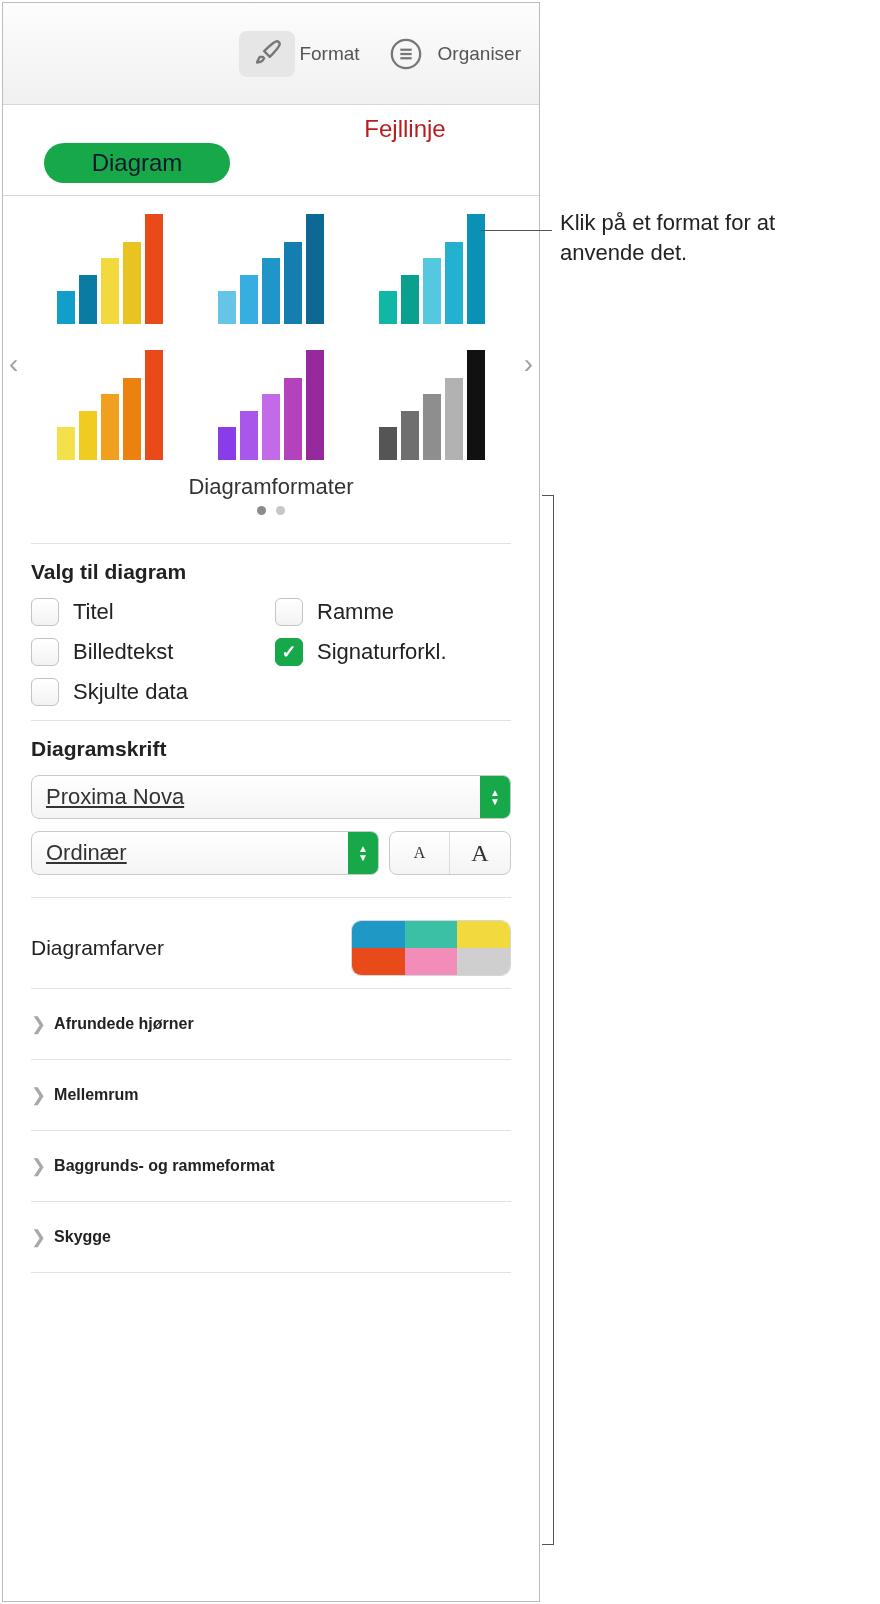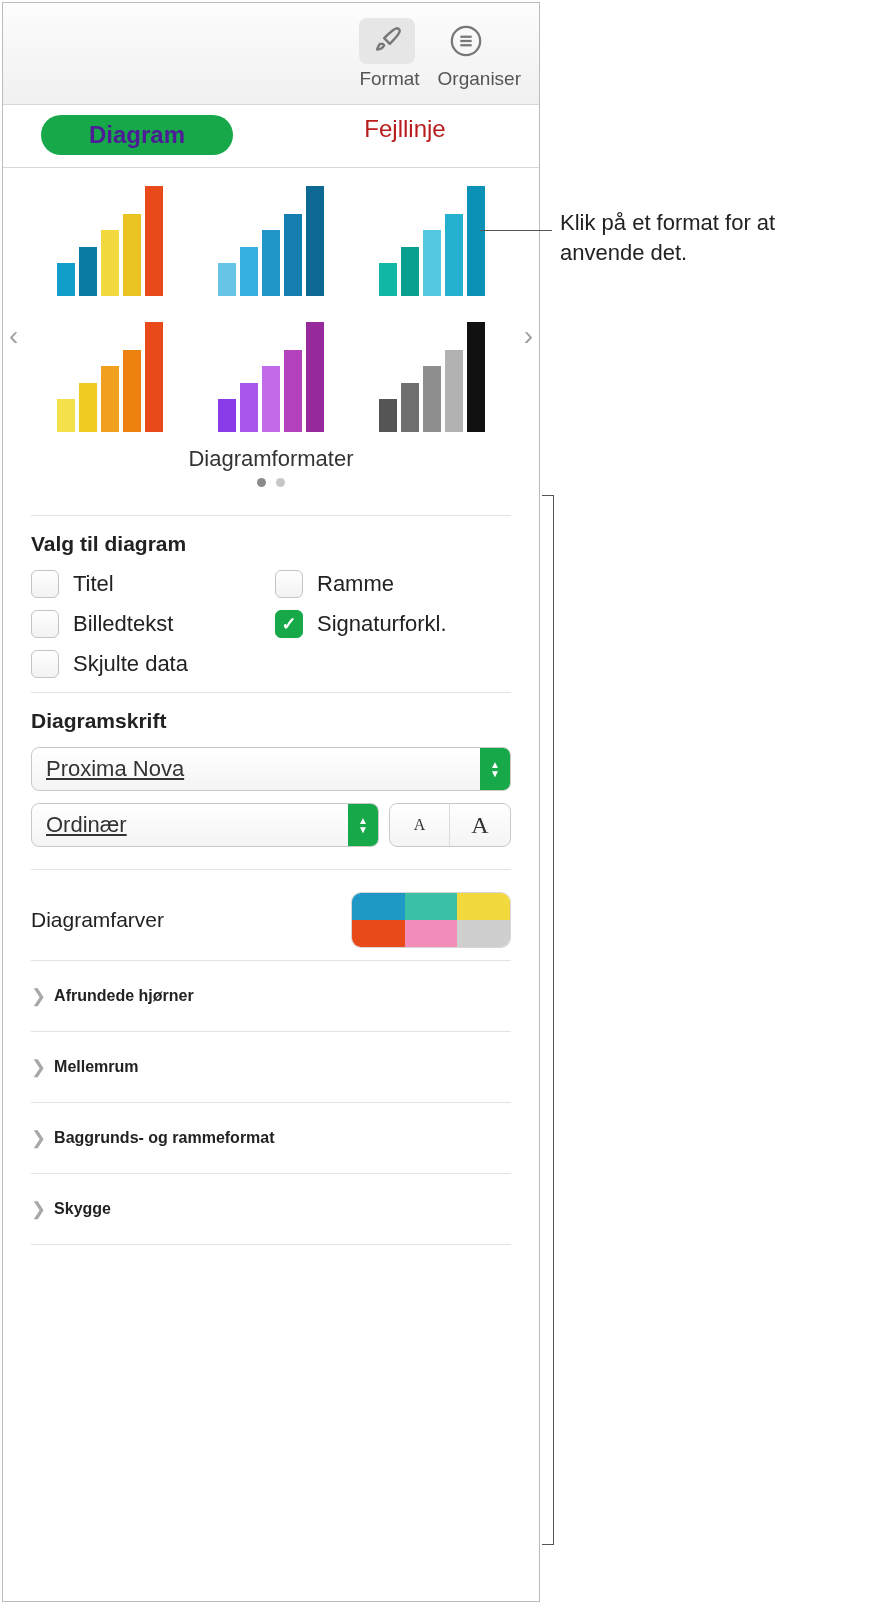--- a/index.html
+++ b/index.html
@@ -27,21 +27,21 @@
   height: 102px;
   background: linear-gradient(#fdfdfd,#f0f0f0);
   border-bottom: 1px solid #d7d7d7;
   display: flex;
   justify-content: flex-end;
   align-items: center;
   gap: 18px;
   padding-right: 18px;
 }
 .toolbar .tbtn {
-  display: flex; flex-direction: column; align-items: flex-start;
+  display: flex; flex-direction: row; align-items: center;
   gap: 4px; cursor: pointer;
   font-size: 19px; color: #555;
 }
 .tbtn.active .iconbox {
   background: #e6e6e6;
   border-radius: 8px;
 }
 .iconbox {
   width: 56px; height: 46px;
   display: flex; align-items: center; justify-content: center;
@@ -57,24 +57,25 @@
   font-size: 24px;
   color: #b91c1c;
   cursor: pointer;
 }
 .tab.active {
   color: #fff;
 }
 .tab-pill {
   display: inline-block;
   background: #17a84a;
-  color: #4c1d95;
-  font-weight: 700;
+  color: #0f172a;
+  font-weight: 400;
   padding: 6px 48px;
   border-radius: 999px;
+  margin-top: 28px;
 }
 .styles {
   position: relative;
   padding: 18px 36px 10px;
 }
 .styles-grid {
   display: grid;
   grid-template-columns: repeat(3,1fr);
   gap: 26px 18px;
   margin-bottom: 14px;

